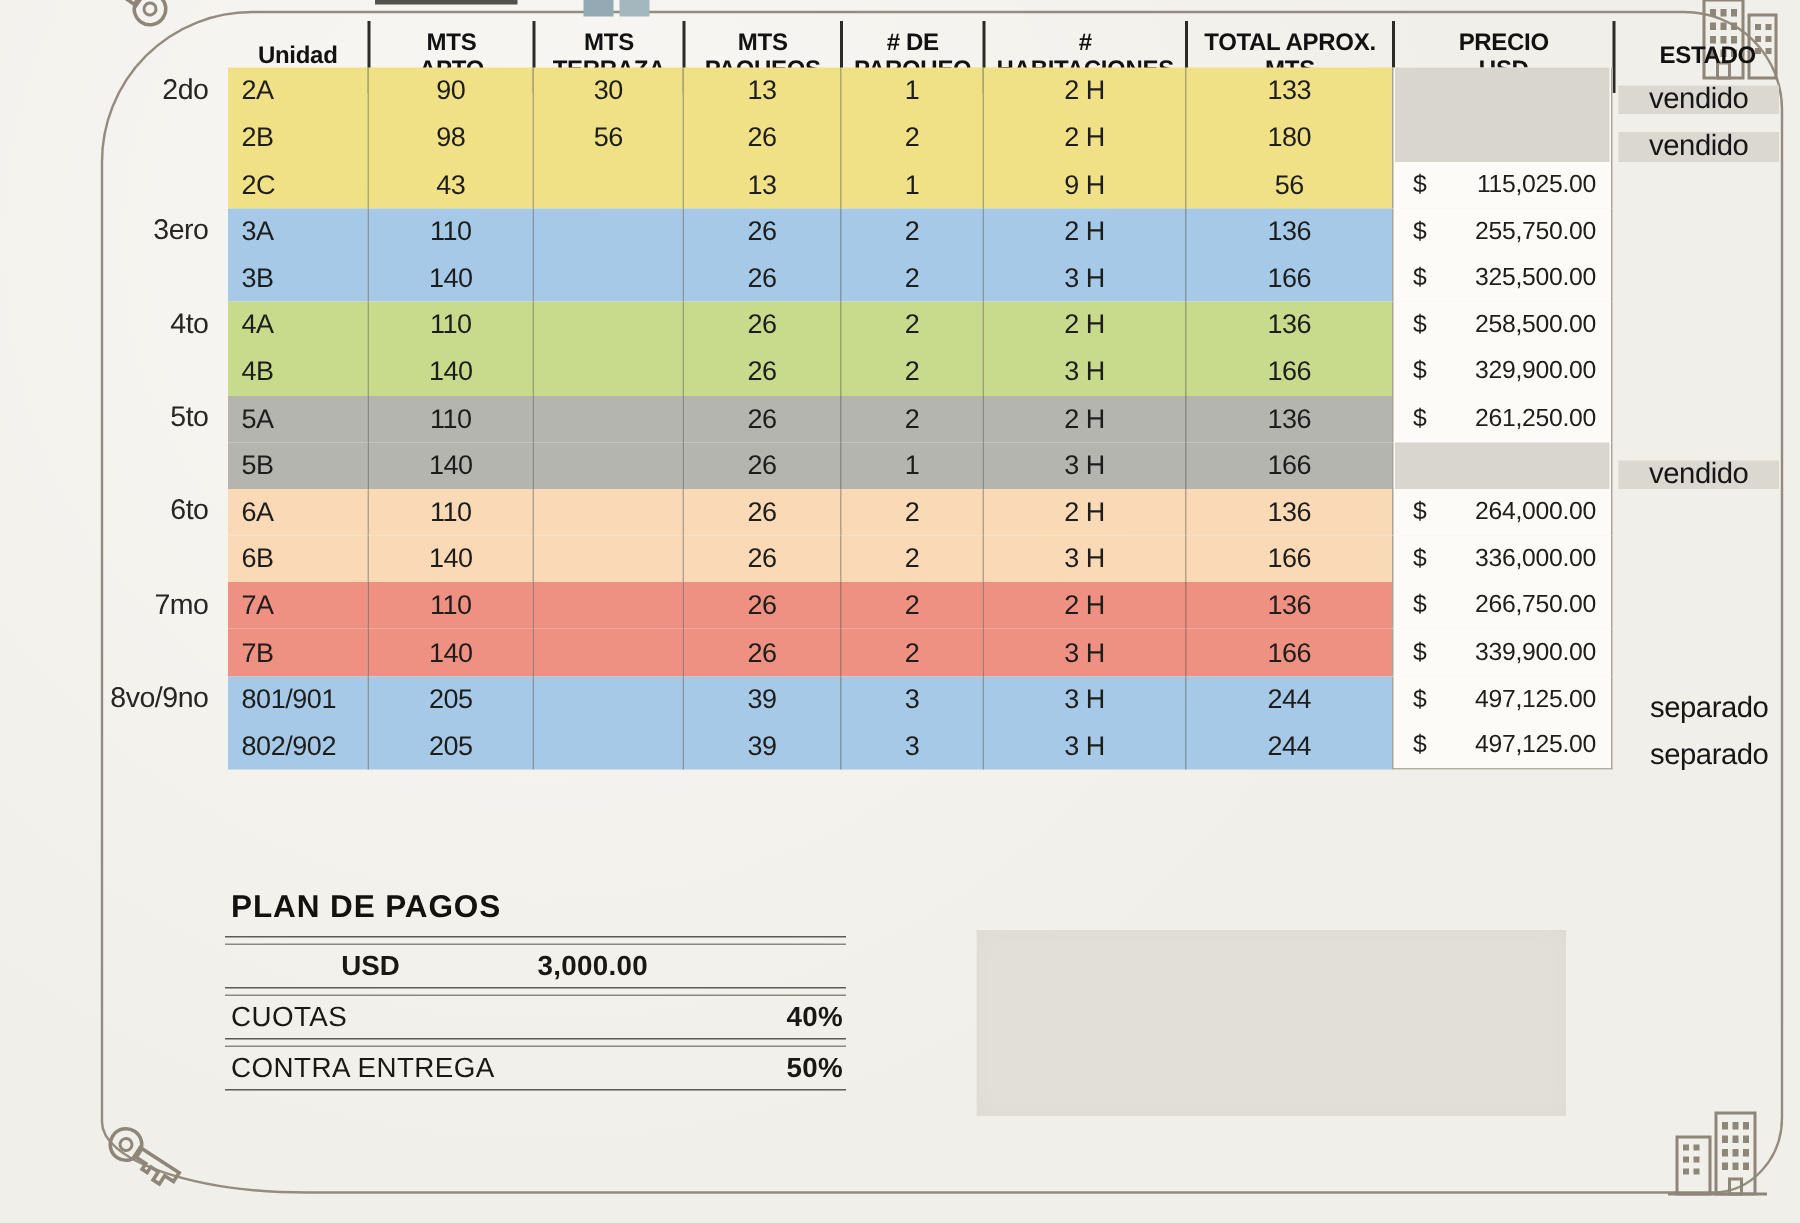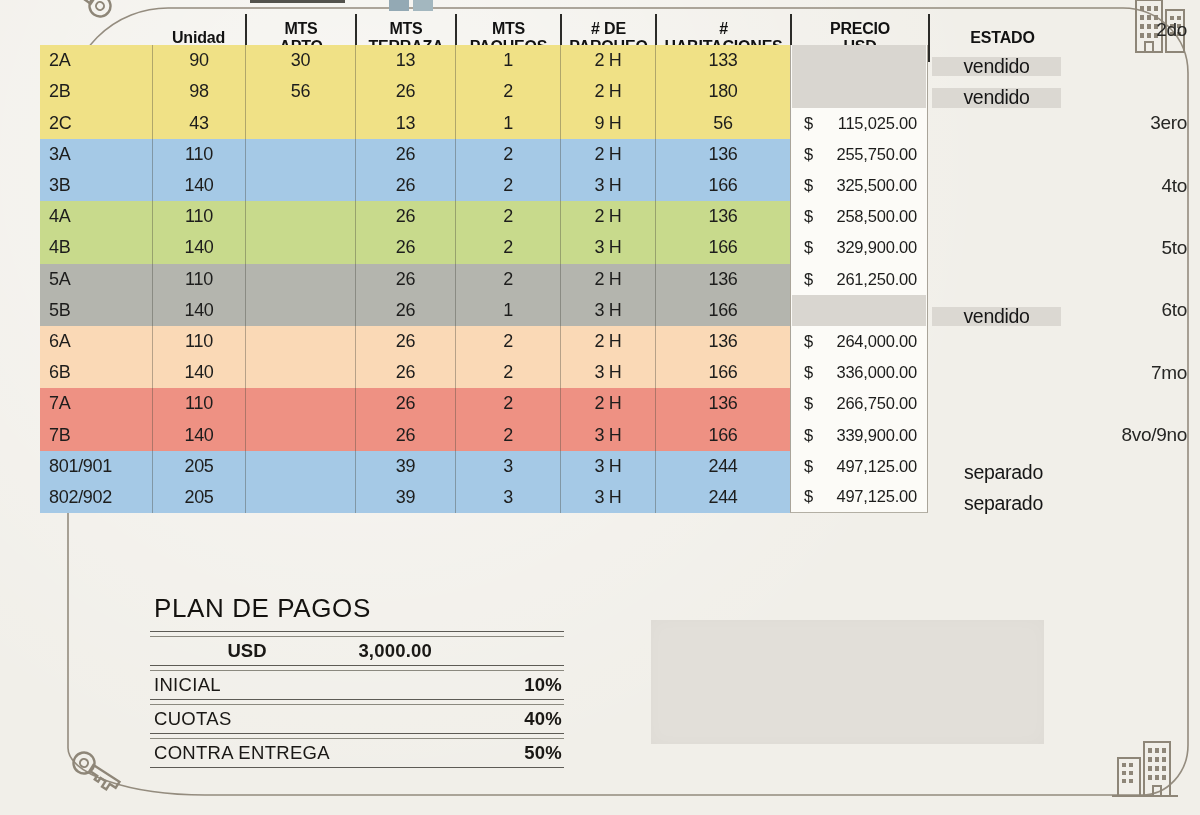--- a/index.html
+++ b/index.html
@@ -47,21 +47,21 @@
   .estado-cell{padding-left:4px;margin-top:12px;}
   .estado-fill{
     width:100%;height:100%;display:flex;align-items:center;justify-content:center;
     font-size:19.5px;color:#161616;
   }
   .estado-fill.sold-bg{background:#dbd8d2;margin-right:14px;width:calc(100% - 14px);}
 
   
   .plan{position:absolute;left:150px;top:591px;width:414px;}
   .plan-title{
-    font-size:26px;font-weight:400;letter-spacing:.6px;color:#14120f;
+    font-size:21px;font-weight:700;letter-spacing:.6px;color:#14120f;
     padding:2px 0 7px 4px;border-bottom:1.5px solid #5d5b55;
   }
   .plan-row{
     display:grid;grid-template-columns:1fr 90px 130px;align-items:center;
     height:28px;margin-top:4px;border-top:1px solid #8b897f;border-bottom:1.5px solid #5d5b55;
     font-size:18.5px;color:#1a1815;
   }
   .plan-row .p-label{padding-left:4px;letter-spacing:.3px;}
   .plan-row .p-cur{text-align:center;font-weight:700;}
   .plan-row .p-val{text-align:right;font-weight:700;padding-right:2px;letter-spacing:.2px;}
@@ -176,20 +176,24 @@
       </div>
       <div class="hdr hsep">
         <span># DE</span>
         <span>PARQUEO</span>
       </div>
       <div class="hdr hsep">
         <span>#</span>
         <span>HABITACIONES</span>
       </div>
       <div class="hdr hsep">
+        <span>TOTAL APROX.</span>
+        <span>MTS</span>
+      </div>
+      <div class="hdr hsep">
         <span>PRECIO</span>
         <span>USD</span>
       </div>
       <div class="hdr hsep">
         <span>ESTADO</span>
       </div>
       <div class="cell floor-cell">2do</div>
       <div class="cell unit-cell" style="background: rgb(240, 225, 134);">2A</div>
       <div class="cell bordered" style="background: rgb(240, 225, 134);">90</div>
       <div class="cell bordered" style="background: rgb(240, 225, 134); text-align: center;">30</div>
@@ -392,25 +396,20 @@
         <div class="estado-fill">separado</div>
       </div>
     </div>
 
   <div class="plan">
     <div class="plan-title">PLAN DE PAGOS</div>
     <div id="plan-rows">
         <div class="plan-row">
           <div class="p-cur">USD</div>
           <div class="p-val">3,000.00</div>
-        </div>
-        <div class="plan-row">
-          <div class="p-label">INICIAL</div>
-          <div class="p-cur"></div>
-          <div class="p-val">10%</div>
         </div>
         <div class="plan-row">
           <div class="p-label">CUOTAS</div>
           <div class="p-cur"></div>
           <div class="p-val">40%</div>
         </div>
         <div class="plan-row">
           <div class="p-label">CONTRA ENTREGA</div>
           <div class="p-cur"></div>
           <div class="p-val">50%</div>

